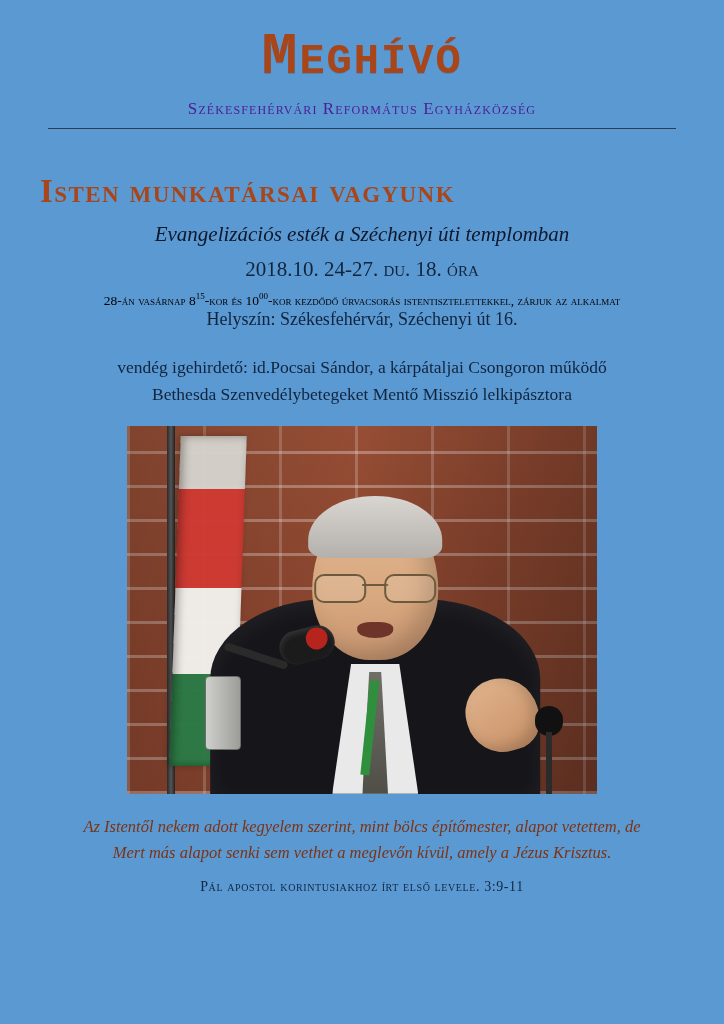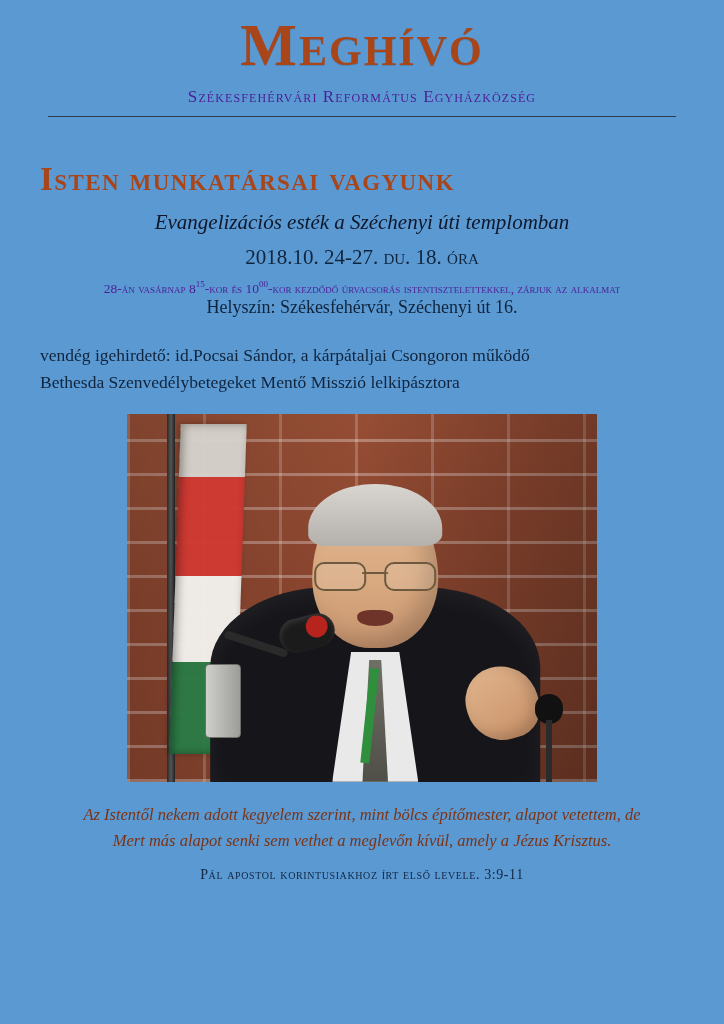--- a/index.html
+++ b/index.html
@@ -18,27 +18,27 @@
     width: 724px;
     height: 1024px;
     background: #5b99d3;
     box-sizing: border-box;
     padding: 0 40px;
   }
 
   
   .title-main {
     text-align: center;
-    font-family: Liberation Serif, serif;
+    font-family: Liberation Mono, monospace;
     font-size: 60px;
     letter-spacing: 2px;
     color: #a8461a;
     font-weight: bold;
     font-variant: small-caps;
-    padding-top: 14px;
+    padding-top: 26px;
     line-height: 1.05;
     text-shadow: 0 1px 0 rgba(0,0,0,0.12);
   }
   .subtitle-congregation {
     text-align: center;
     font-size: 17px;
     color: #4c1d95;
     font-variant: small-caps;
     letter-spacing: 1.1px;
     margin-top: 10px;
@@ -67,35 +67,35 @@
   }
   .event-date {
     text-align: center;
     color: #10243c;
     font-size: 21px;
     font-variant: small-caps;
     margin-top: 10px;
   }
   .event-note {
     text-align: center;
-    color: #4c1d95;
+    color: #000000;
     font-size: 13.5px;
     font-variant: small-caps;
     margin-top: 9px;
   }
   .event-note sup {
     font-size: 9px;
   }
   .event-place {
     text-align: center;
     color: #10243c;
     font-size: 18px;
   }
   .guest-block {
-    text-align: left;
+    text-align: center;
     color: #10243c;
     font-size: 17.5px;
     margin-top: 24px;
     line-height: 1.55;
   }
 
   
   .photo-wrap {
     margin: 18px auto 0 auto;
     width: 470px;

